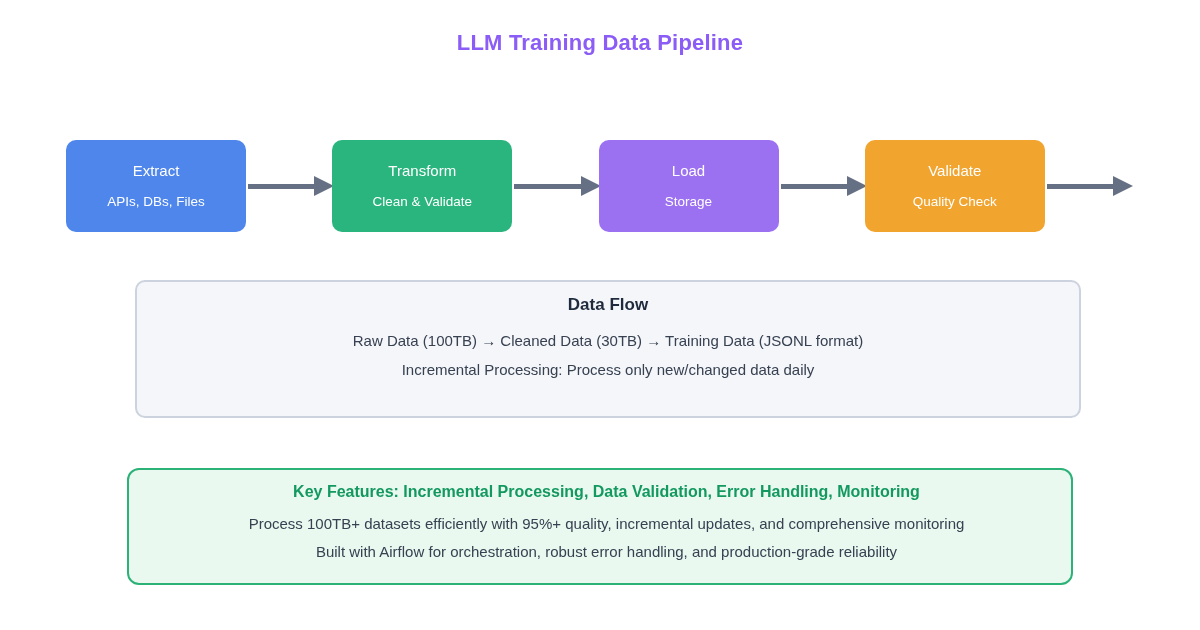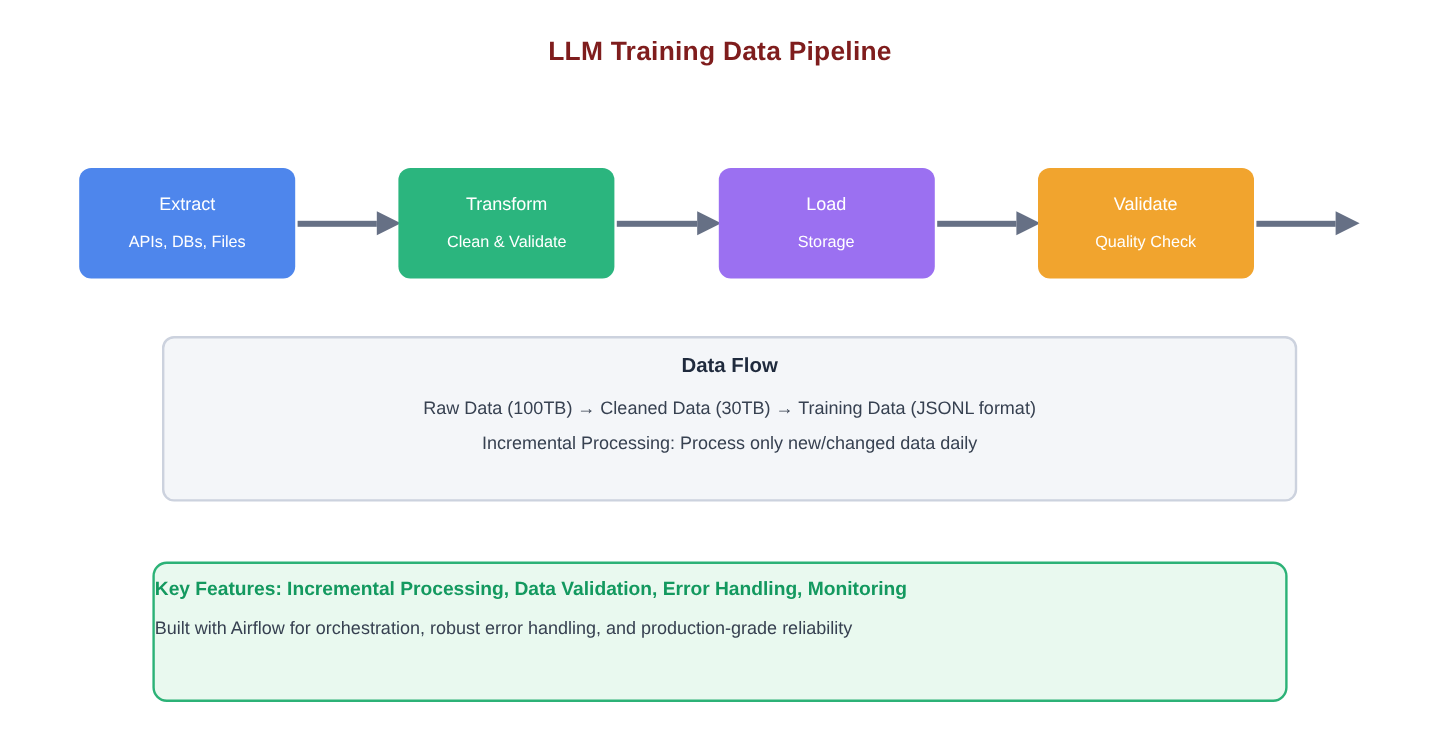--- a/index.html
+++ b/index.html
@@ -6,21 +6,21 @@
   html, body { background: #ffffff; }
   body {
     font-family: "Liberation Sans", "DejaVu Sans", sans-serif;
     width: 1200px; height: 630px; position: relative; overflow: hidden;
   }
   .canvas { position: absolute; inset: 0; width: 1200px; height: 630px; background: #ffffff; }
 
   
   .page-title {
     position: absolute; top: 30px; left: 0; width: 100%;
-    text-align: center; font-size: 22px; font-weight: bold; color: #7f1d1d;
+    text-align: center; font-size: 22px; font-weight: bold; color: #8b5cf6;
     letter-spacing: 0.2px;
   }
 
   
   .pipeline {
     position: absolute; top: 140px; left: 66px; width: 1065px; height: 92px;
     display: flex; align-items: center;
   }
   .stage {
     height: 92px; border-radius: 10px; color: #ffffff;
@@ -54,21 +54,22 @@
   }
   .dataflow-lines { margin-top: 11px; }
   .dataflow-line {
     font-size: 15px; color: #374151; line-height: 29px;
   }
 
   
   .features-panel {
     position: absolute; top: 468px; left: 127px; width: 946px; height: 117px;
     background: #e9f9ef; border: 2px solid #2cb277; border-radius: 12px;
-    text-align: left;
+    text-align: center;
+    padding-left: 13px;
   }
   .features-title {
     margin-top: 13px; font-size: 16px; font-weight: bold; color: #13995f;
   }
   .features-lines { margin-top: 9px; }
   .features-line {
     font-size: 15px; color: #374151; line-height: 28px;
   }
 </style>
 </head>
@@ -127,17 +128,18 @@
     <div class="dataflow-title">Data Flow</div>
     <div class="dataflow-lines">
       <div class="dataflow-line">Raw Data (100TB) → Cleaned Data (30TB) → Training Data (JSONL format)</div>
       <div class="dataflow-line">Incremental Processing: Process only new/changed data daily</div>
     </div>
   </div>
 
   <div class="features-panel" style="background-color: rgb(233, 249, 239);">
     <div class="features-title" style="color: rgb(19, 153, 95);">Key Features: Incremental Processing, Data Validation, Error Handling, Monitoring</div>
     <div class="features-lines">
+      <div class="features-line">Process 100TB+ datasets efficiently with 95%+ quality, incremental updates, and comprehensive monitoring</div>
       <div class="features-line">Built with Airflow for orchestration, robust error handling, and production-grade reliability</div>
     </div>
   </div>
 
 </div>
 
 </body></html>

